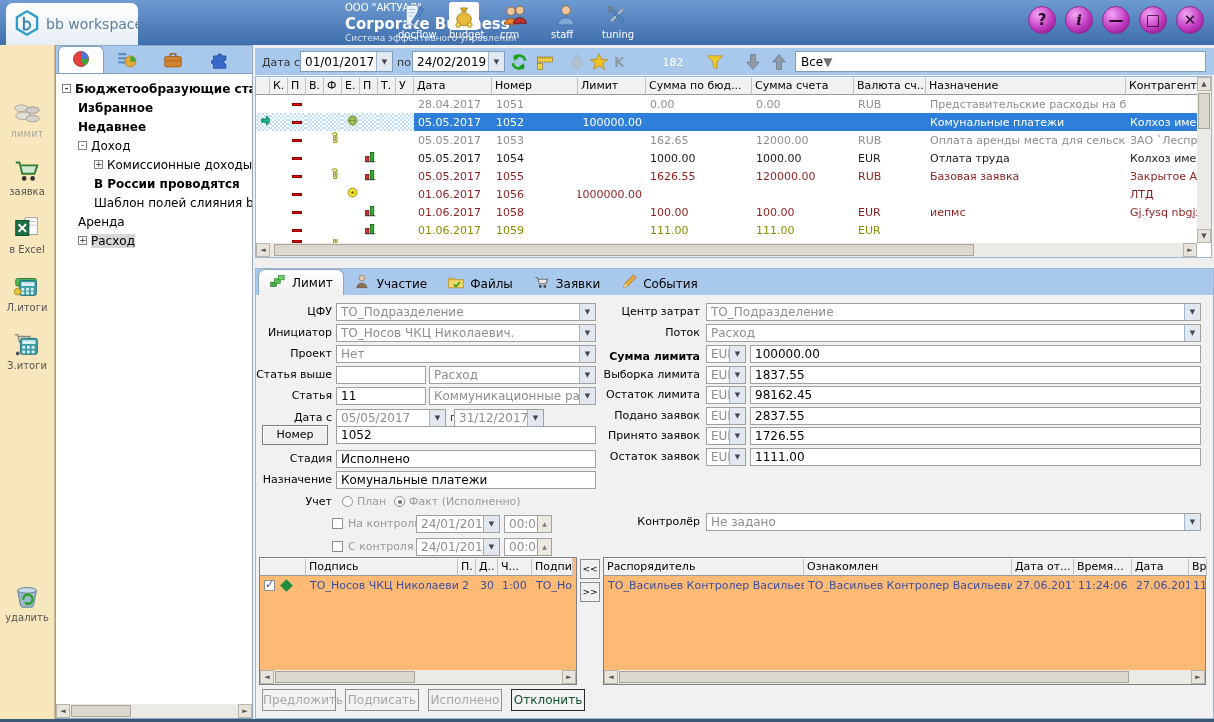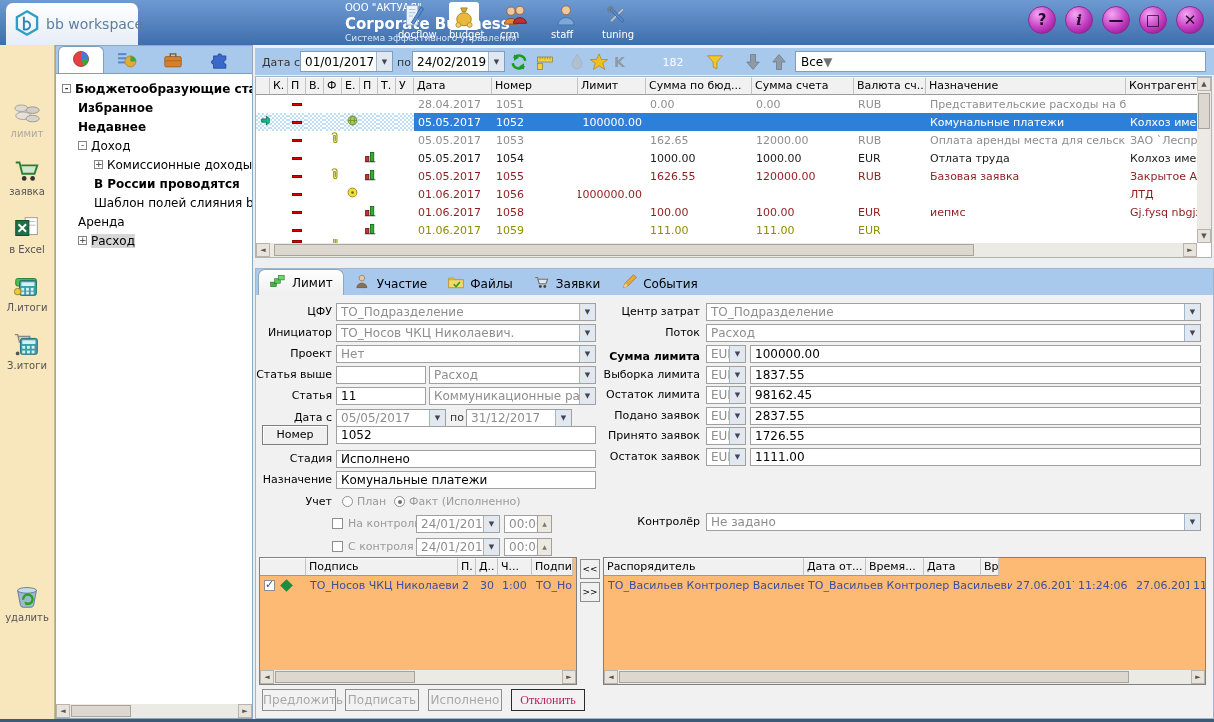--- a/index.html
+++ b/index.html
@@ -155,21 +155,21 @@
   .dtcell { padding:0 4px; white-space:nowrap; overflow:hidden; flex:none;
             display:flex; align-items:center; font-size:11px; }
   .dia { width:9px; height:9px; background:#1E8E3E; display:inline-block;
          transform:rotate(45deg); margin-left:7px; flex:none; }
   .swapbtn { position:absolute; width:20px; height:20px; background:#F0F0F0; border:1px solid #8E8E8E;
              font-size:9px; text-align:center; line-height:18px; cursor:pointer; }
 
   .abtn { position:absolute; top:420px; width:74px; height:22px; background:#F2F2F2;
           border:1px solid #8E8E8E; text-align:center; line-height:20px; font-size:12px; cursor:pointer; }
   .abtn.dis { color:#A8A8A8; }
-  .abtn.en { color:#be185d; border-color:#2A2A2A;font-family:Liberation Serif, serif; }
+  .abtn.en { color:#14532d; border-color:#2A2A2A; }
 </style>
 </head>
 <body>
 
 <div class="app">
 
   <div class="titlebar">
     <div class="logo-tab">
       <span class="ic-slot"><svg viewBox="0 0 36 36">
             <polygon points="18,3 31,10.5 31,25.5 18,33 5,25.5 5,10.5" fill="none" stroke="#2E9EC8" stroke-width="3"></polygon>
@@ -751,21 +751,21 @@
       <div class="field combo dis" style="top:118px;left:173px;width:167px;">
         <span>Коммуникационные расходы</span>
           <span class="arw">▼</span>
       </div>
       <div class="lab" style="top:140px;">Дата с</div>
       <div class="field combo dis" style="top:140px;left:80px;width:110px;">
         <span>05/05/2017</span>
           <span class="arw">▼</span>
       </div>
       <div class="glab" style="top:140px;left:194px;color:#333;">по</div>
-      <div class="field combo dis" style="top:140px;left:210px;width:106px;">
+      <div class="field combo dis" style="top:140px;left:198px;width:90px;">
         <span>31/12/2017</span>
           <span class="arw">▼</span>
       </div>
       <div class="btnlike" style="top:156px;left:6px;width:66px;">Номер</div>
       <div class="field" style="top:157px;left:80px;width:260px;"><span>1052</span></div>
       <div class="lab" style="top:181px;">Стадия</div>
       <div class="field" style="top:181px;left:80px;width:260px;"><span>Исполнено</span></div>
       <div class="lab" style="top:202px;">Назначение</div>
       <div class="field" style="top:202px;left:80px;width:260px;"><span>Комунальные платежи</span></div>
       <div class="lab" style="top:224px;">Учет</div>
@@ -883,20 +883,21 @@
             </div>
           <div class="sbtn sb-r"></div>
         </div>
       </div>
       <div class="swapbtn" style="left:324px;top:290px;">&lt;&lt;</div>
       <div class="swapbtn" style="left:324px;top:313px;">&gt;&gt;</div>
 
       <div class="dtable" style="left:347px;top:288px;width:603px;height:128px;">
         <div class="dthead">
             <div class="hcell" style="width: 200px;">Распорядитель</div>
+            <div class="hcell" style="width: 208px;">Ознакомлен</div>
             <div class="hcell" style="width: 62px;">Дата от...</div>
             <div class="hcell" style="width: 58px;">Время...</div>
             <div class="hcell" style="width: 57px;">Дата</div>
             <div class="hcell" style="width: 18px;">Вр</div>
           </div>
         <div class="dtbody">
             <div class="dtrow">
               <div class="dtcell" style="width: 200px;">ТО_Васильев Контролер Васильевич</div>
               <div class="dtcell" style="width: 208px;">ТО_Васильев Контролер Васильевич</div>
               <div class="dtcell" style="width: 62px;">27.06.2017</div>

